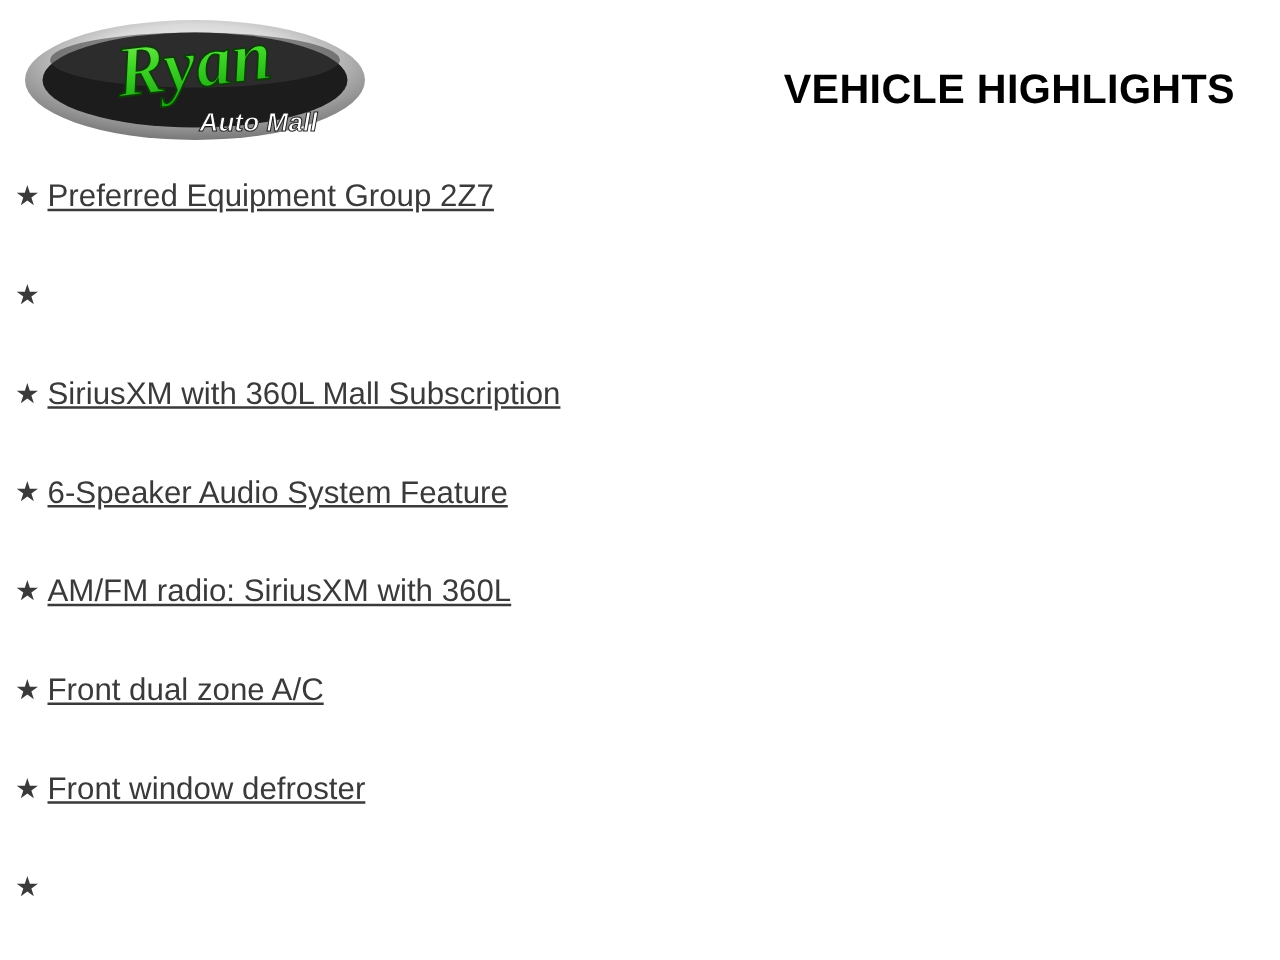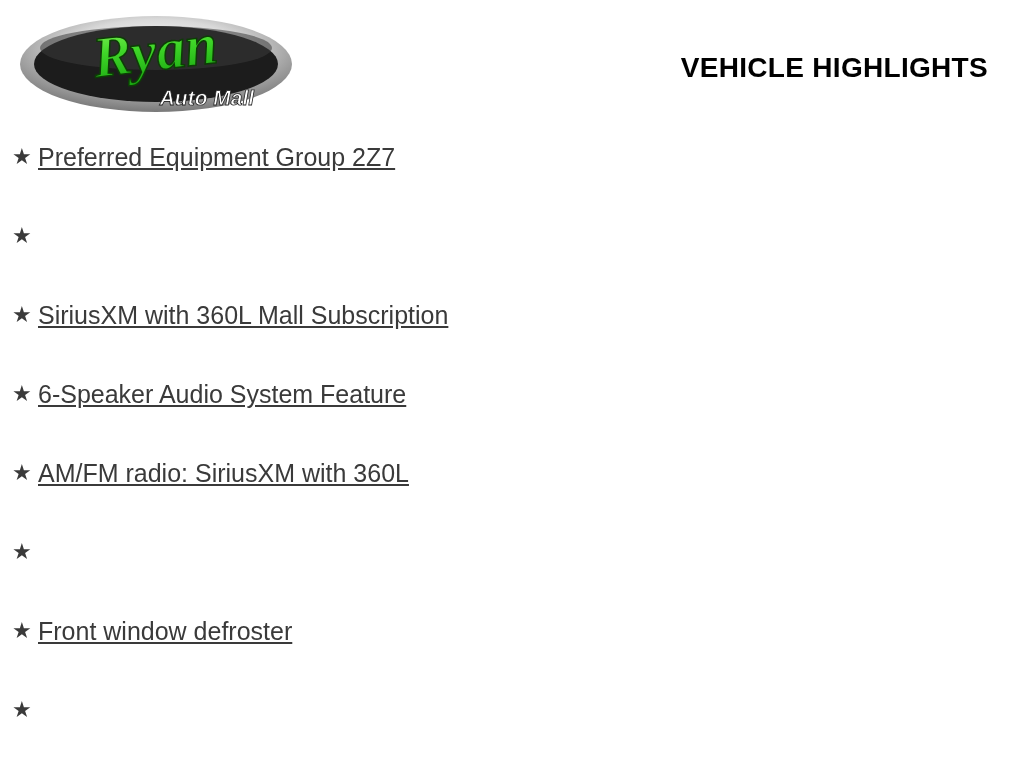--- a/index.html
+++ b/index.html
@@ -36,21 +36,21 @@
   }
 
   .logo svg {
     display: block;
   }
 
   .highlights-title {
     position: absolute;
     right: 36px;
     top: 52px;
-    font-size: 28px;
+    font-size: 33px;
     font-weight: bold;
     color: #000000;
     letter-spacing: 0.3px;
     white-space: nowrap;
   }
 
   
   .highlights-list {
     position: absolute;
     left: 0;
@@ -137,20 +137,21 @@
     <li class="highlight-item">
       <span class="star-icon">★</span>
       <span class="highlight-text">6-Speaker Audio System Feature</span>
     </li>
     <li class="highlight-item">
       <span class="star-icon">★</span>
       <span class="highlight-text">AM/FM radio: SiriusXM with 360L</span>
     </li>
     <li class="highlight-item">
       <span class="star-icon">★</span>
+      <span class="highlight-text">Front dual zone A/C</span>
     </li>
     <li class="highlight-item">
       <span class="star-icon">★</span>
       <span class="highlight-text">Front window defroster</span>
     </li>
     <li class="highlight-item">
       <span class="star-icon">★</span>
     </li>
   </ul>
 

